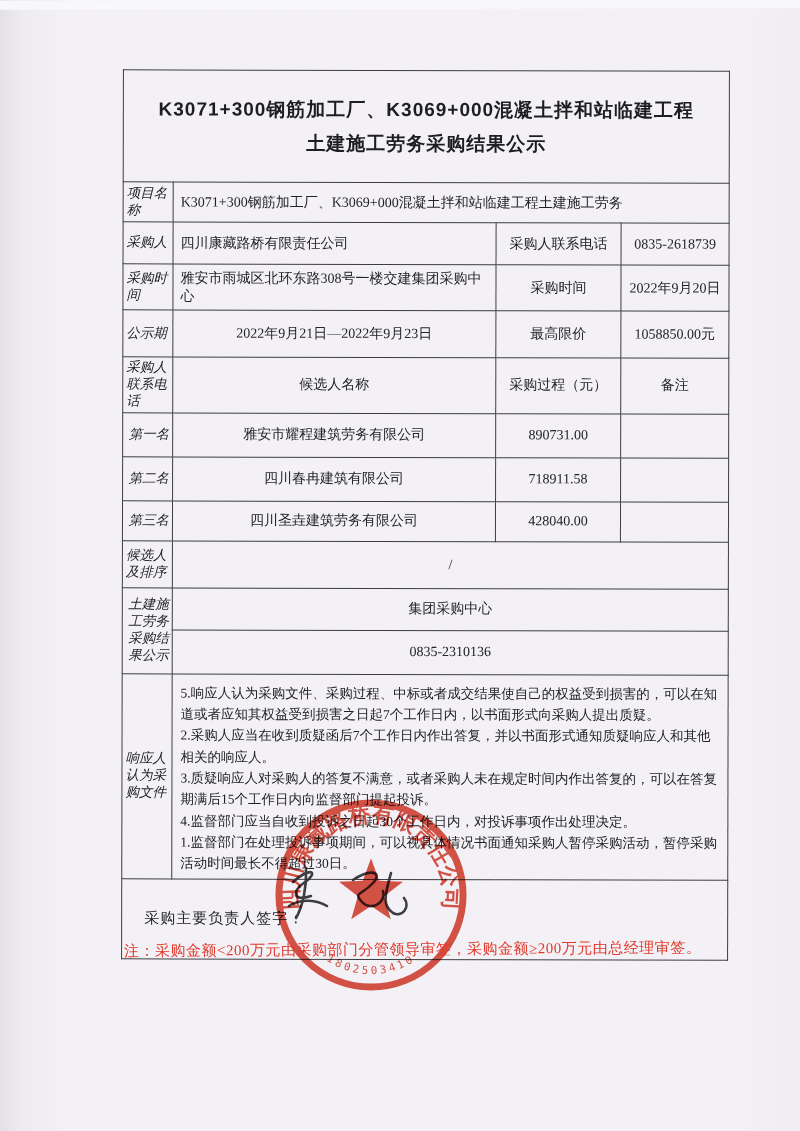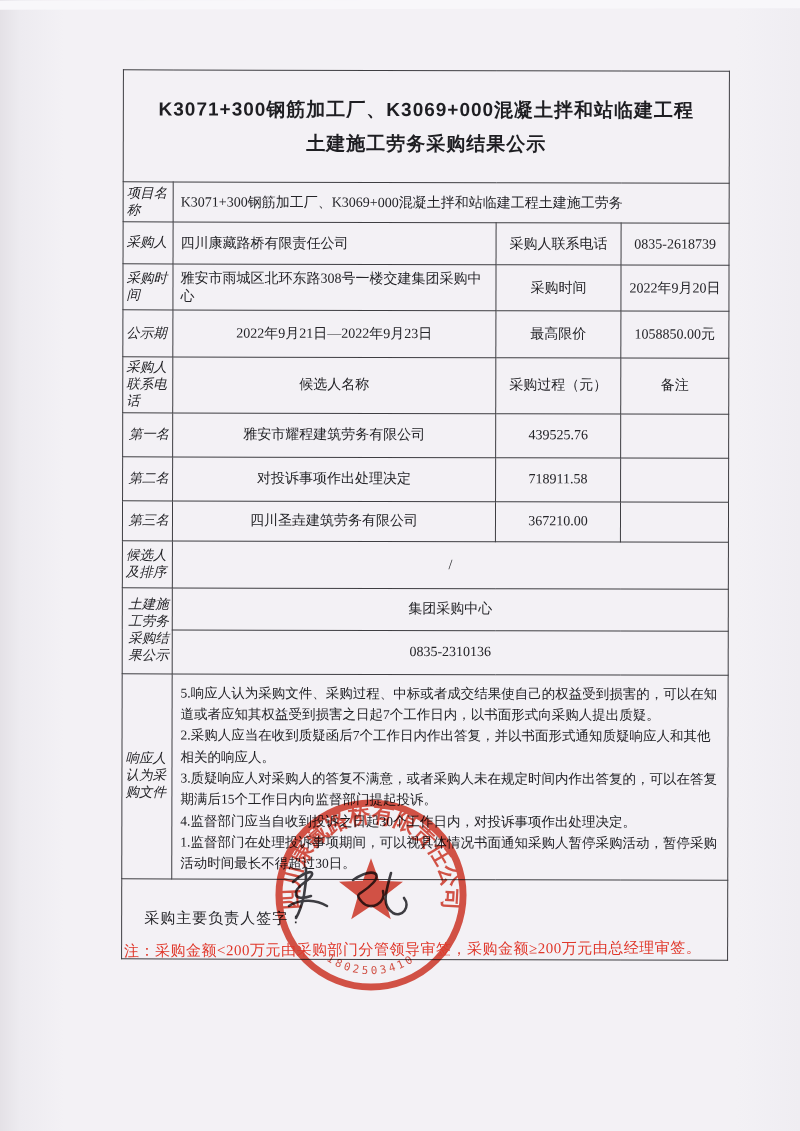--- a/index.html
+++ b/index.html
@@ -123,35 +123,35 @@
       <tr class="r-candhdr">
         <td class="lbl">采购人联系电话</td>
         <td class="c">候选人名称</td>
         <td class="c">采购过程（元）</td>
         <td class="c">备注</td>
       </tr>
 
       <tr class="r-rank1">
         <td class="lbl lbl-c">第一名</td>
         <td class="c">雅安市耀程建筑劳务有限公司</td>
-        <td class="c">439525.76</td>
+        <td class="c">890731.00</td>
         <td class="c"></td>
       </tr>
 
       <tr class="r-rank2">
         <td class="lbl lbl-c">第二名</td>
-        <td class="c">对投诉事项作出处理决定</td>
+        <td class="c">四川春冉建筑有限公司</td>
         <td class="c">718911.58</td>
         <td class="c"></td>
       </tr>
 
       <tr class="r-rank3">
         <td class="lbl lbl-c">第三名</td>
         <td class="c">四川圣垚建筑劳务有限公司</td>
-        <td class="c">367210.00</td>
+        <td class="c">428040.00</td>
         <td class="c"></td>
       </tr>
 
       <tr class="r-other">
         <td class="lbl">候选人及排序</td>
         <td class="c" colspan="3">/</td>
       </tr>
 
       <tr class="r-supv1">
         <td class="lbl lbl-c" rowspan="2">土建施工劳务采购结果公示</td>

